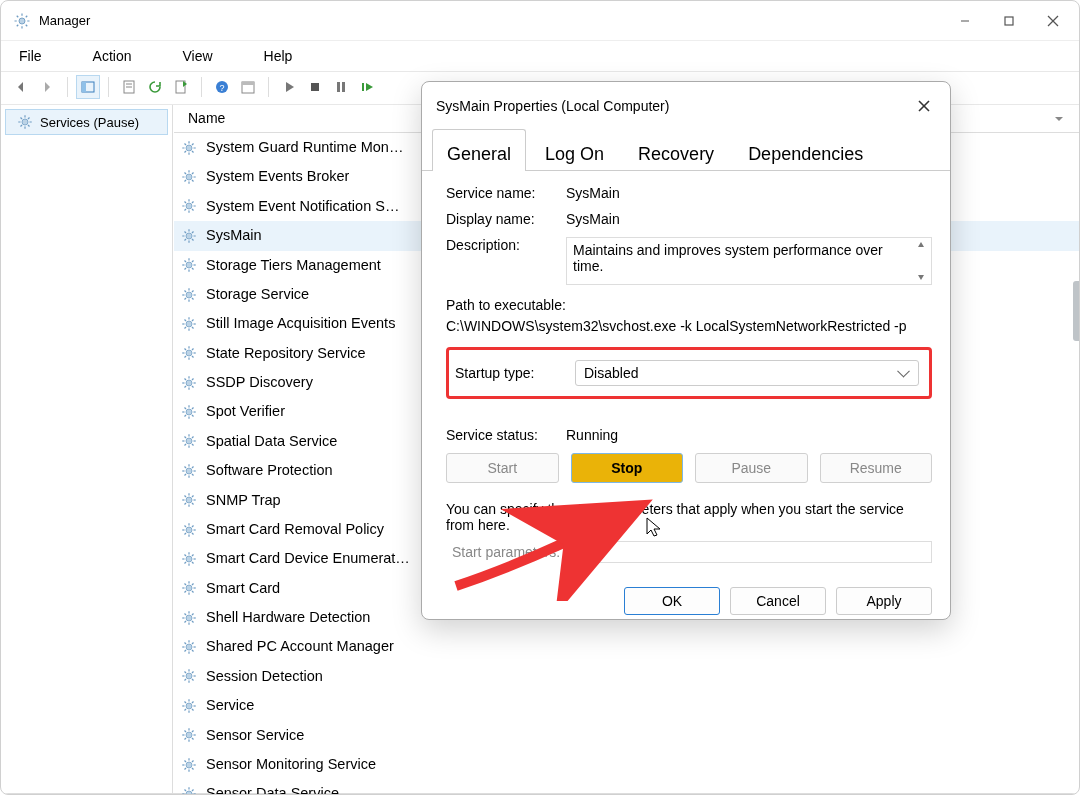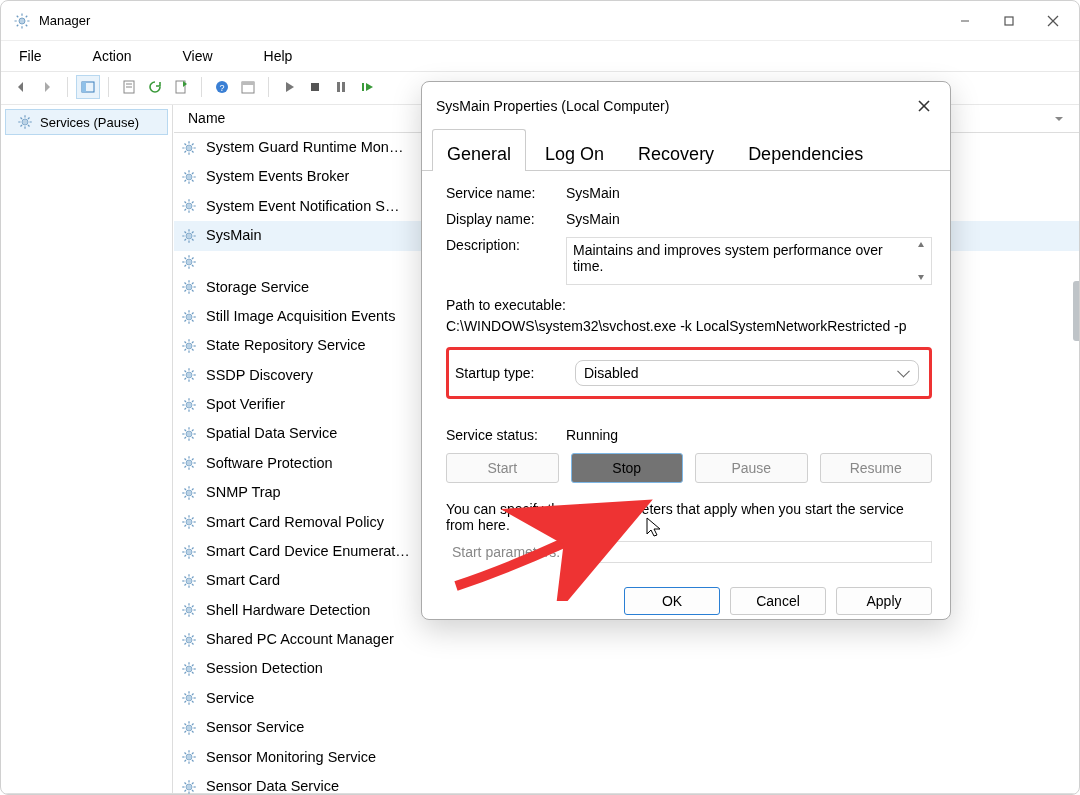--- a/index.html
+++ b/index.html
@@ -168,41 +168,41 @@
   .desc-box .scroll-arrows svg{width:10px;height:10px;fill:#777;}
   .path-block { margin:6px 0 10px 0; font-size:14px; line-height:1.5;}
   .startup-row {
     border:3px solid #e33; border-radius:4px;
     padding:10px 10px 10px 6px;
     display:flex; align-items:center;
     margin-top:4px;
   }
   .startup-row .lbl{ width:120px;}
   .startup-row select, .dropdown {
-    flex:1; border:1px solid #ccc; border-radius:8px;
+    flex:1; border:1px solid #ccc; border-radius:3px;
     padding:4px 8px; font-size:14px;
     background:#fff;
     appearance:none;
     position:relative;
   }
   .dropdown::after{
     content:""; position:absolute; right:10px; top:50%;
     width:8px;height:8px; border-right:1.5px solid #666; border-bottom:1.5px solid #666;
     transform:translateY(-70%) rotate(45deg);
   }
   .dropdown {display:flex;}
   .status-row { display:flex; margin:28px 0 10px 0;}
   .status-row .lbl{width:120px;}
   .btn-row { display:flex; gap:12px; }
   .btn {
     flex:1; padding:6px 0; text-align:center;
     border:1px solid #d0d0d0; background:#fafafa; border-radius:3px;
     color:#888;
   }
-  .btn.primary { background:#737373; border-color:#7db7e6; color:#000;}
+  .btn.primary { background:#eab308; border-color:#7db7e6; color:#000;font-weight:bold;}
   .hint { margin:18px 0 8px 0; font-size:14px; color:#000;}
   .start-params { display:flex; align-items:center; margin-bottom:10px; color:#888;}
   .start-params .lbl{width:120px;text-align:center;}
   .start-params .inp{ flex:1; border:1px solid #ddd; height:22px;}
   .dlg-buttons {
     display:flex; justify-content:flex-end; gap:10px;
     padding:14px 18px 16px 18px;
   }
   .dbtn {
     width:96px; padding:5px 0; text-align:center;
@@ -465,20 +465,21 @@
                 <line x1="12" y1="3" x2="12" y2="6"></line>
                 <line x1="12" y1="18" x2="12" y2="21"></line>
                 <line x1="3" y1="12" x2="6" y2="12"></line>
                 <line x1="18" y1="12" x2="21" y2="12"></line>
                 <line x1="6" y1="6" x2="8" y2="8"></line>
                 <line x1="16" y1="16" x2="18" y2="18"></line>
                 <line x1="6" y1="18" x2="8" y2="16"></line>
                 <line x1="16" y1="8" x2="18" y2="6"></line>
               </g>
             </svg></span>
+          <span class="label">Storage Tiers Management</span>
         </div>
         <div class="srow">
           <span class="gear-icon"><svg viewBox="0 0 24 24">
               <circle cx="12" cy="12" r="4" fill="#bcd3e6" stroke="#6f9cc3"></circle>
               <g stroke="#6f9cc3" stroke-width="1.6">
                 <line x1="12" y1="3" x2="12" y2="6"></line>
                 <line x1="12" y1="18" x2="12" y2="21"></line>
                 <line x1="3" y1="12" x2="6" y2="12"></line>
                 <line x1="18" y1="12" x2="21" y2="12"></line>
                 <line x1="6" y1="6" x2="8" y2="8"></line>

